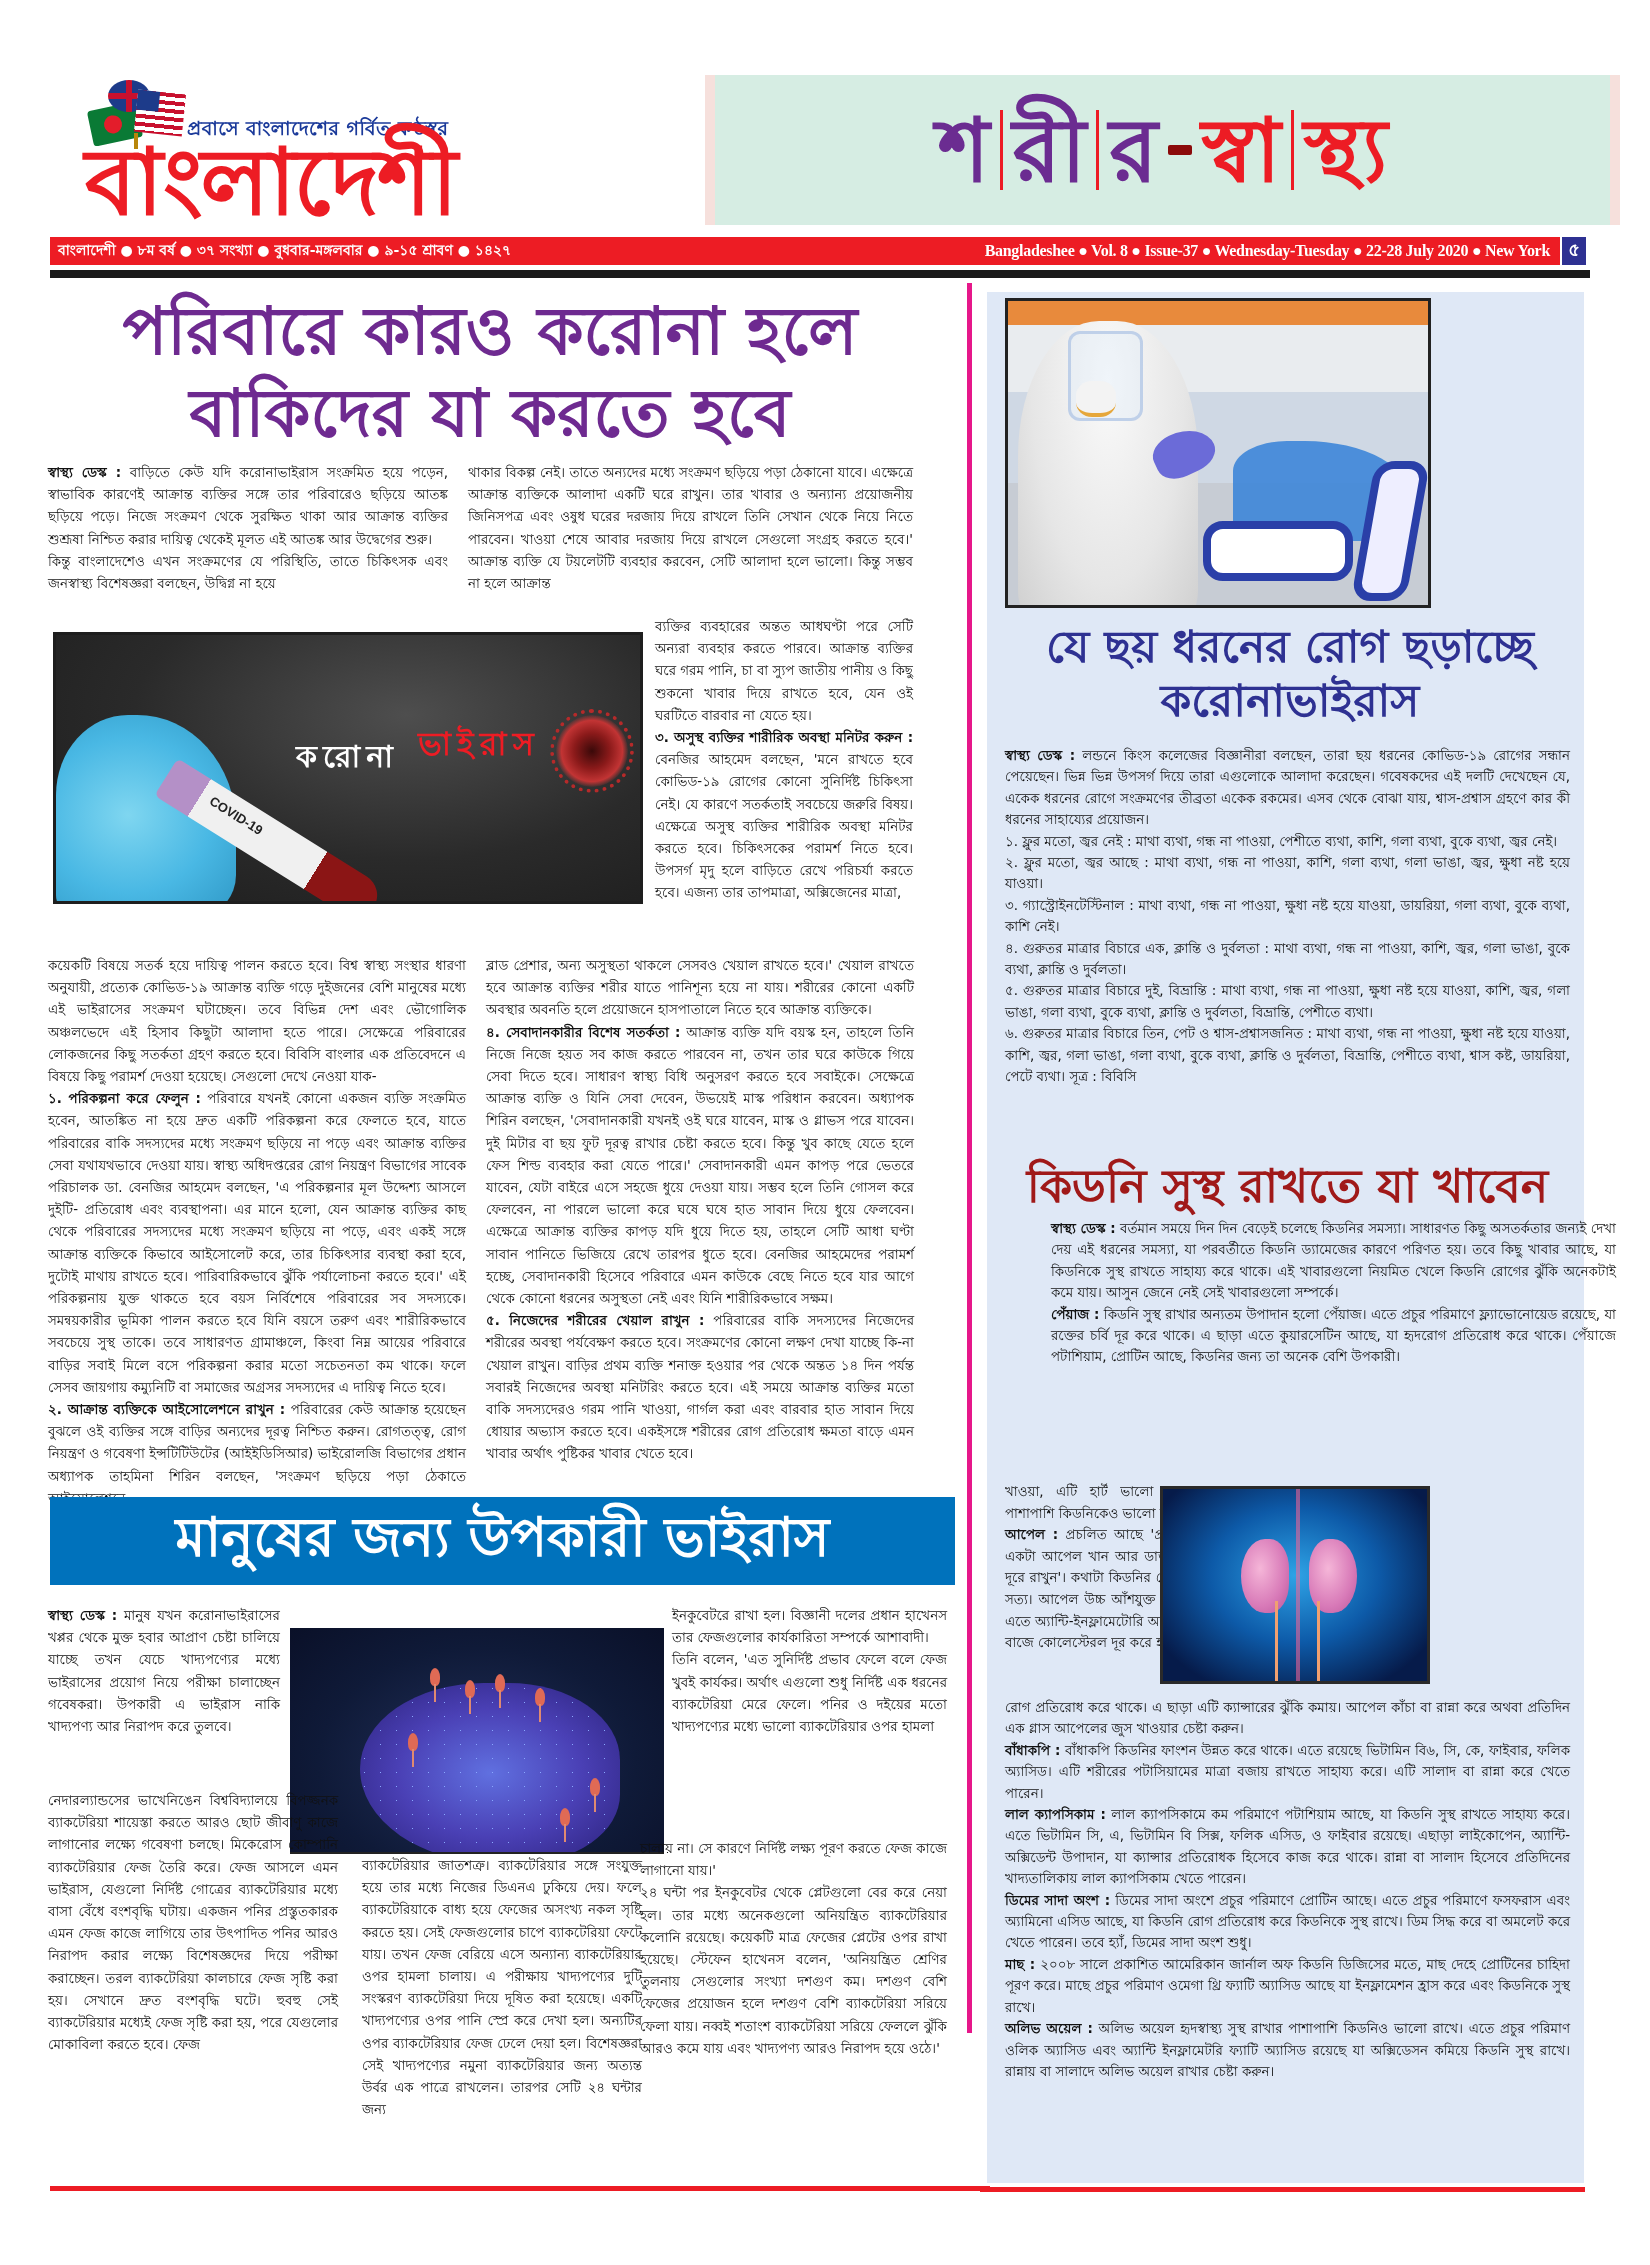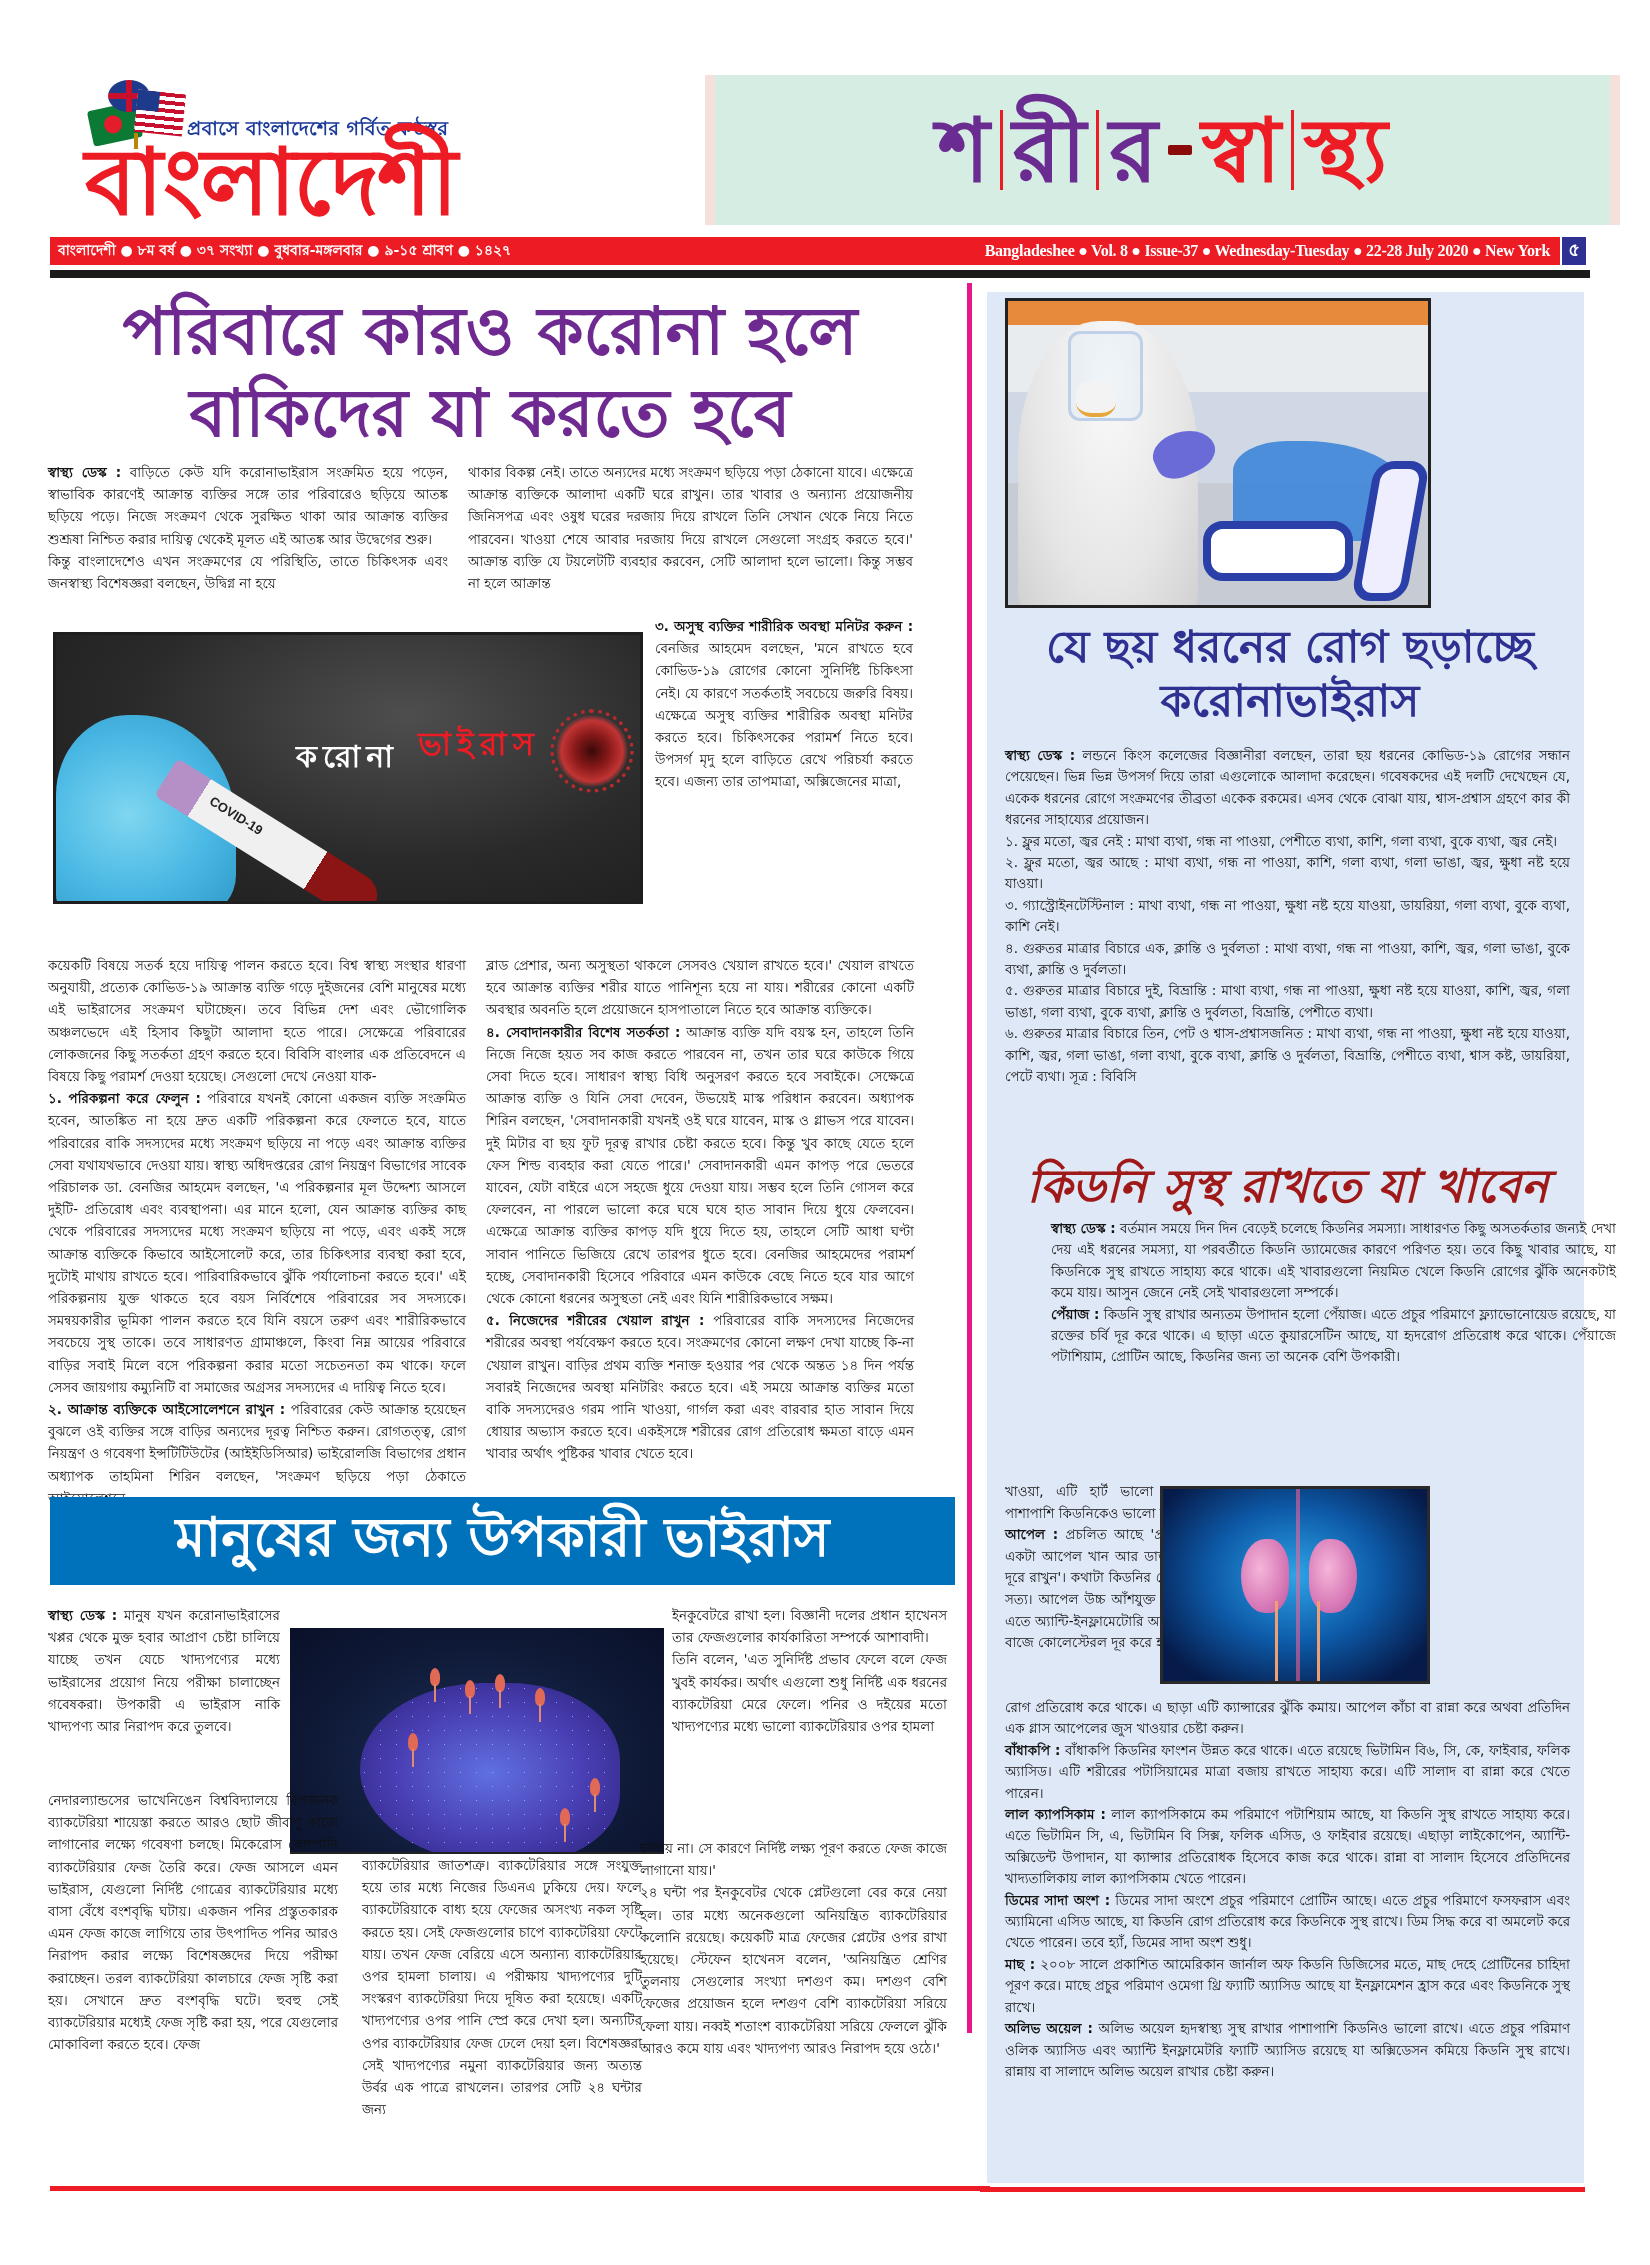--- a/index.html
+++ b/index.html
@@ -81,21 +81,21 @@
   .glove2 { position: absolute; left: 145px; top: 130px; width: 62px; height: 44px; background: #6b6bd8; border-radius: 40% 60% 40% 40%; transform: rotate(-25deg); }
   .bed { position: absolute; left: 195px; top: 130px; width: 230px; height: 170px; }
   .bed-patient { position: absolute; left: 30px; top: 10px; width: 180px; height: 100px; background: #3d86d8; border-radius: 30% 60% 20% 20%; opacity: 0.9; }
   .bed-rail { position: absolute; left: 0; top: 90px; width: 150px; height: 60px; border: 8px solid #2a3fa8; border-radius: 20px; background: #fff; }
   .bed-rail2 { position: absolute; left: 160px; top: 30px; width: 55px; height: 140px; border: 8px solid #2a3fa8; border-radius: 20px; background: #eef; transform: skewX(-10deg); }
 
   .headline-six { position: absolute; left: 1005px; top: 620px; width: 570px; text-align: center; color: #2e3192; font-size: 44px; line-height: 54px; font-weight: bold; font-family: "DejaVu Serif", serif; }
   .rcol { position: absolute; font-size: 13.4px; line-height: 21.4px; text-align: justify; color: #111; }
   .rcol1 { left: 1005px; top: 745px; width: 565px; }
 
-  .headline-kidney { position: absolute; left: 1000px; top: 1158px; width: 575px; text-align: center; color: #a01919; font-size: 46px; line-height: 56px; font-weight: bold; font-family: "DejaVu Serif", serif; font-style: italic; }
+  .headline-kidney { position: absolute; left: 1000px; top: 1158px; width: 575px; text-align: center; color: #a01919; font-size: 46px; line-height: 56px; font-weight: bold; font-family: "DejaVu Serif", serif; }
   .rcol2 { left: 1005px; top: 1218px; width: 565px; margin-left: 46px; }
   .rcol3 { left: 1005px; top: 1481px; width: 192px; line-height: 21.6px; }
   .rcol4 { left: 1005px; top: 1697px; width: 565px; }
   .img-kidney { position: absolute; left: 1160px; top: 1486px; width: 270px; height: 198px; border: 3px solid #2a2a2a; overflow: hidden;
      background: radial-gradient(ellipse at 50% 45%, #2ea3e6 0%, #0d5aa8 45%, #061b4a 85%); }
   .kidney { position: absolute; width: 48px; height: 74px; background: radial-gradient(ellipse at 40% 40%, #f5b6d8 0%, #d87ab8 60%, #b8559a 100%); border-radius: 50% 40% 40% 50%; }
   .k-left { left: 78px; top: 50px; }
   .k-right { left: 146px; top: 50px; border-radius: 40% 50% 50% 40%; }
   .ureter { position: absolute; width: 3px; height: 80px; background: #f0a070; top: 112px; }
   .u-left { left: 112px; }
@@ -153,20 +153,21 @@
   <div class="glove"></div>
   <div class="tube">
     <span class="tube-label">COVID-19</span>
   </div>
   <div class="img-caption-white">করোনা</div>
   <div class="img-caption-red">ভাইরাস</div>
   <div class="virus"></div>
 </div>
 
 <div class="col col2b">
+  <p><span>ব্যক্তির ব্যবহারের অন্তত আধঘণ্টা পরে সেটি অন্যরা ব্যবহার করতে পারবে। আক্রান্ত ব্যক্তির ঘরে গরম পানি, চা বা স্যুপ জাতীয় পানীয় ও কিছু শুকনো খাবার দিয়ে রাখতে হবে, যেন ওই ঘরটিতে বারবার না যেতে হয়।</span></p>
   <p><b>৩. অসুস্থ ব্যক্তির শারীরিক অবস্থা মনিটর করুন :</b><span> বেনজির আহমেদ বলছেন, 'মনে রাখতে হবে কোভিড-১৯ রোগের কোনো সুনির্দিষ্ট চিকিৎসা নেই। যে কারণে সতর্কতাই সবচেয়ে জরুরি বিষয়। এক্ষেত্রে অসুস্থ ব্যক্তির শারীরিক অবস্থা মনিটর করতে হবে। চিকিৎসকের পরামর্শ নিতে হবে। উপসর্গ মৃদু হলে বাড়িতে রেখে পরিচর্যা করতে হবে। এজন্য তার তাপমাত্রা, অক্সিজেনের মাত্রা,</span></p>
 </div>
 
 <div class="col col1b">
   <p><span>কয়েকটি বিষয়ে সতর্ক হয়ে দায়িত্ব পালন করতে হবে। বিশ্ব স্বাস্থ্য সংস্থার ধারণা অনুযায়ী, প্রত্যেক কোভিড-১৯ আক্রান্ত ব্যক্তি গড়ে দুইজনের বেশি মানুষের মধ্যে এই ভাইরাসের সংক্রমণ ঘটাচ্ছেন। তবে বিভিন্ন দেশ এবং ভৌগোলিক অঞ্চলভেদে এই হিসাব কিছুটা আলাদা হতে পারে। সেক্ষেত্রে পরিবারের লোকজনের কিছু সতর্কতা গ্রহণ করতে হবে। বিবিসি বাংলার এক প্রতিবেদনে এ বিষয়ে কিছু পরামর্শ দেওয়া হয়েছে। সেগুলো দেখে নেওয়া যাক-</span></p>
   <p><b>১. পরিকল্পনা করে ফেলুন :</b><span> পরিবারে যখনই কোনো একজন ব্যক্তি সংক্রমিত হবেন, আতঙ্কিত না হয়ে দ্রুত একটি পরিকল্পনা করে ফেলতে হবে, যাতে পরিবারের বাকি সদস্যদের মধ্যে সংক্রমণ ছড়িয়ে না পড়ে এবং আক্রান্ত ব্যক্তির সেবা যথাযথভাবে দেওয়া যায়। স্বাস্থ্য অধিদপ্তরের রোগ নিয়ন্ত্রণ বিভাগের সাবেক পরিচালক ডা. বেনজির আহমেদ বলছেন, 'এ পরিকল্পনার মূল উদ্দেশ্য আসলে দুইটি- প্রতিরোধ এবং ব্যবস্থাপনা। এর মানে হলো, যেন আক্রান্ত ব্যক্তির কাছ থেকে পরিবারের সদস্যদের মধ্যে সংক্রমণ ছড়িয়ে না পড়ে, এবং একই সঙ্গে আক্রান্ত ব্যক্তিকে কিভাবে আইসোলেট করে, তার চিকিৎসার ব্যবস্থা করা হবে, দুটোই মাথায় রাখতে হবে। পারিবারিকভাবে ঝুঁকি পর্যালোচনা করতে হবে।' এই পরিকল্পনায় যুক্ত থাকতে হবে বয়স নির্বিশেষে পরিবারের সব সদস্যকে। সমন্বয়কারীর ভূমিকা পালন করতে হবে যিনি বয়সে তরুণ এবং শারীরিকভাবে সবচেয়ে সুস্থ তাকে। তবে সাধারণত গ্রামাঞ্চলে, কিংবা নিম্ন আয়ের পরিবারে বাড়ির সবাই মিলে বসে পরিকল্পনা করার মতো সচেতনতা কম থাকে। ফলে সেসব জায়গায় কম্যুনিটি বা সমাজের অগ্রসর সদস্যদের এ দায়িত্ব নিতে হবে।</span></p>
   <p><b>২. আক্রান্ত ব্যক্তিকে আইসোলেশনে রাখুন :</b><span> পরিবারের কেউ আক্রান্ত হয়েছেন বুঝলে ওই ব্যক্তির সঙ্গে বাড়ির অন্যদের দূরত্ব নিশ্চিত করুন। রোগতত্ত্ব, রোগ নিয়ন্ত্রণ ও গবেষণা ইন্সটিটিউটের (আইইডিসিআর) ভাইরোলজি বিভাগের প্রধান অধ্যাপক তাহমিনা শিরিন বলছেন, 'সংক্রমণ ছড়িয়ে পড়া ঠেকাতে আইসোলেশনে</span></p>
 </div>
 
 <div class="col col2c">

